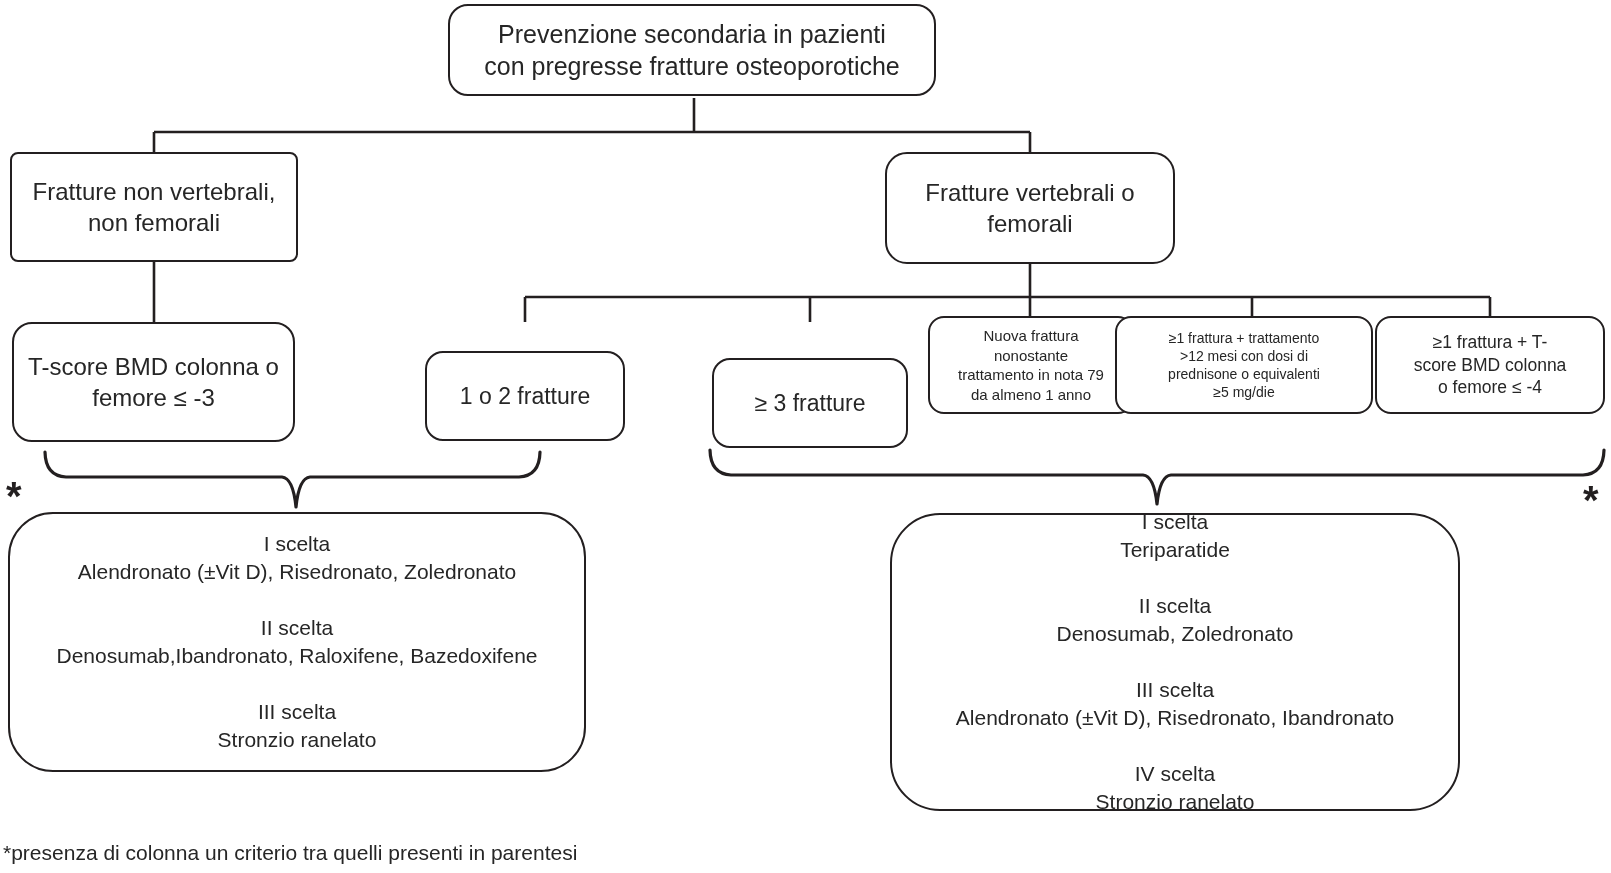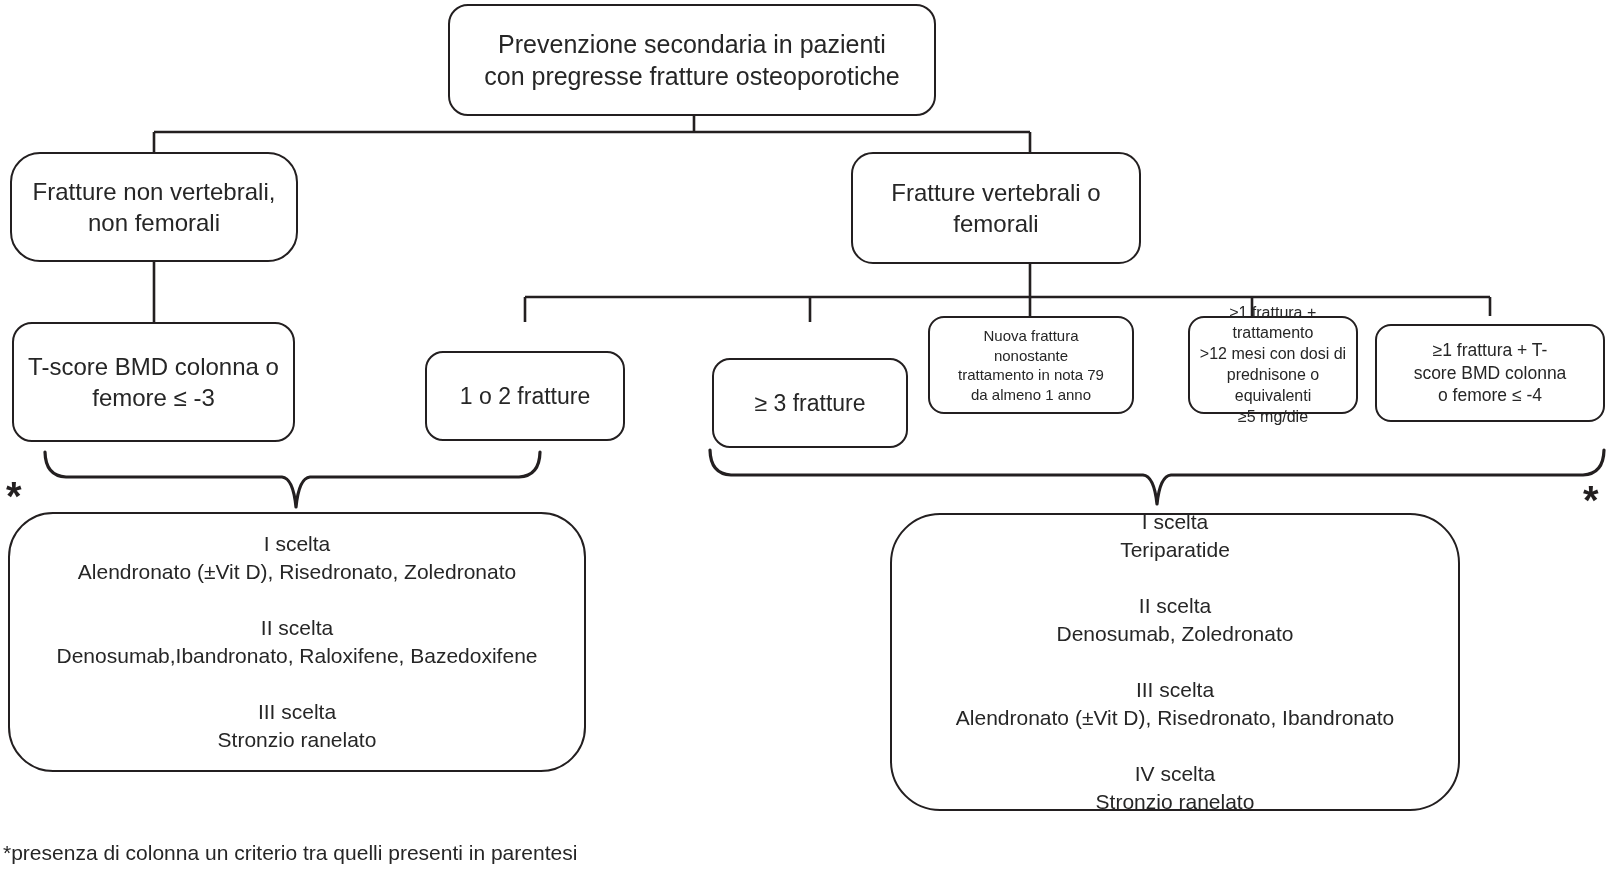--- a/index.html
+++ b/index.html
@@ -20,29 +20,29 @@
   .box{
     position:absolute;
     box-sizing:border-box;
     display:flex;align-items:center;justify-content:center;
     text-align:center;
     white-space:pre-line;
     background:var(--bg);
     border:2.4px solid var(--line);
     color:var(--text);
   }
-  .title-box   {left:448px; top:4px;   width:488px; height:112px;  border-radius:20px; font-size:25px; line-height:1.28;}
-  .l2-left     {left:10px;  top:152px; width:288px; height:110px; border-radius:30px; font-size:24px; line-height:1.3;}
-  .l2-right    {left:851px; top:152px; width:290px; height:112px; border-radius:22px; font-size:24px; line-height:1.3;}
+  .title-box   {left:448px; top:4px;   width:488px; height:92px;  border-radius:20px; font-size:25px; line-height:1.28;}
+  .l2-left     {left:10px;  top:152px; width:288px; height:110px; border-radius:8px; font-size:24px; line-height:1.3;}
+  .l2-right    {left:885px; top:152px; width:290px; height:112px; border-radius:22px; font-size:24px; line-height:1.3;}
   .tscore      {left:12px;  top:322px; width:283px; height:120px;  border-radius:20px; font-size:24px; line-height:1.3;}
   .crit-1      {left:425px; top:322px; width:200px; height:90px;  border-radius:18px; font-size:23px;margin-top:29px;}
   .crit-2      {left:712px; top:322px; width:196px; height:90px;  border-radius:18px; font-size:23px;margin-top:36px;}
   .crit-3      {left:928px; top:316px; width:206px; height:98px;  border-radius:16px; font-size:15px; line-height:1.3;}
-  .crit-4      {left:1188px;top:316px; width:170px; height:98px;  border-radius:16px; font-size:16px; line-height:1.3;}
-  .crit-5      {left:1375px;top:316px; width:230px; height:98px;  border-radius:16px; font-size:17.5px; line-height:1.3;margin-top:8px;}
+  .crit-4      {left:1115px;top:316px; width:258px; height:98px;  border-radius:16px; font-size:14px; line-height:1.3;}
+  .crit-5      {left:1375px;top:316px; width:230px; height:98px;  border-radius:16px; font-size:17.5px; line-height:1.3;}
   .treat-left  {left:8px;   top:512px; width:578px; height:260px; border-radius:45px; font-size:21px; line-height:1.33;}
   .treat-right {left:890px; top:513px; width:570px; height:298px; border-radius:50px; font-size:21px; line-height:1.33;}
   .asterisk{
     position:absolute;
     font-size:40px;
     font-weight:bold;
     color:var(--line);
     line-height:1;
   }
   .asterisk-left {left:6px;   top:476px;}

